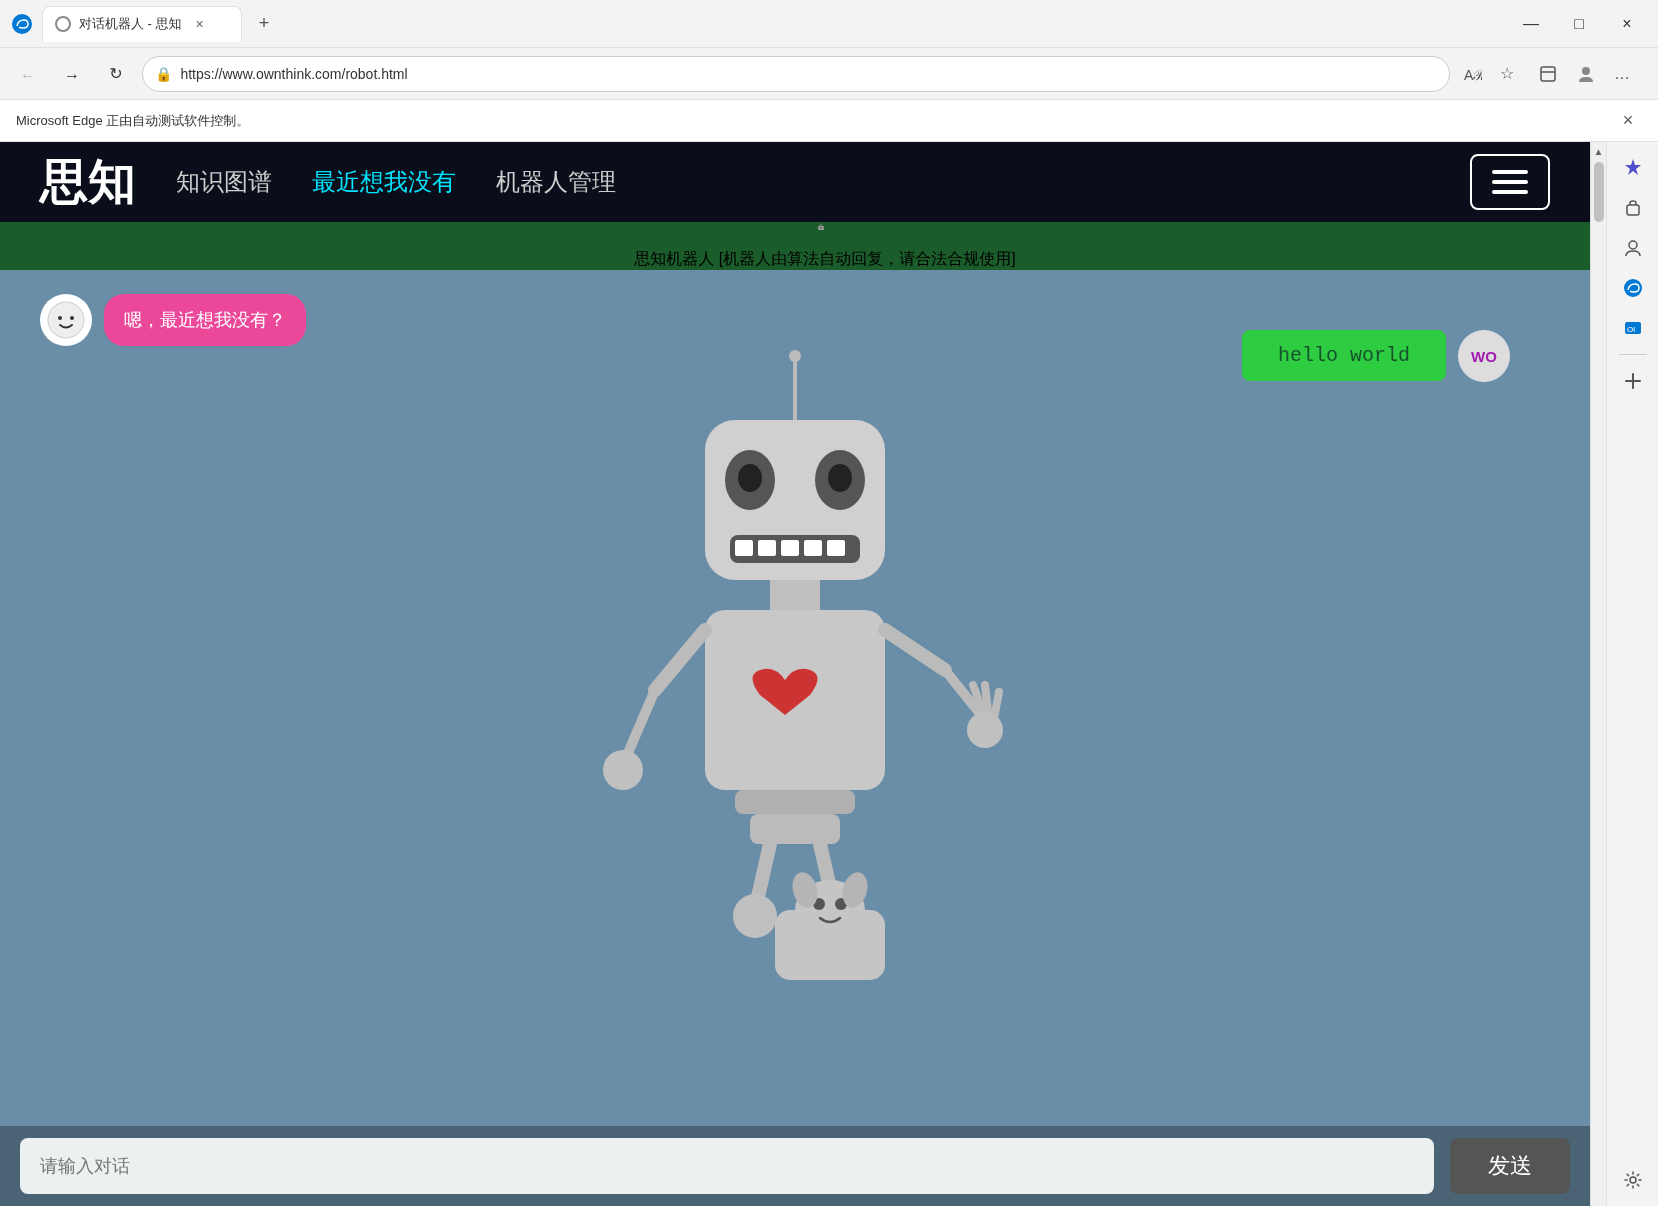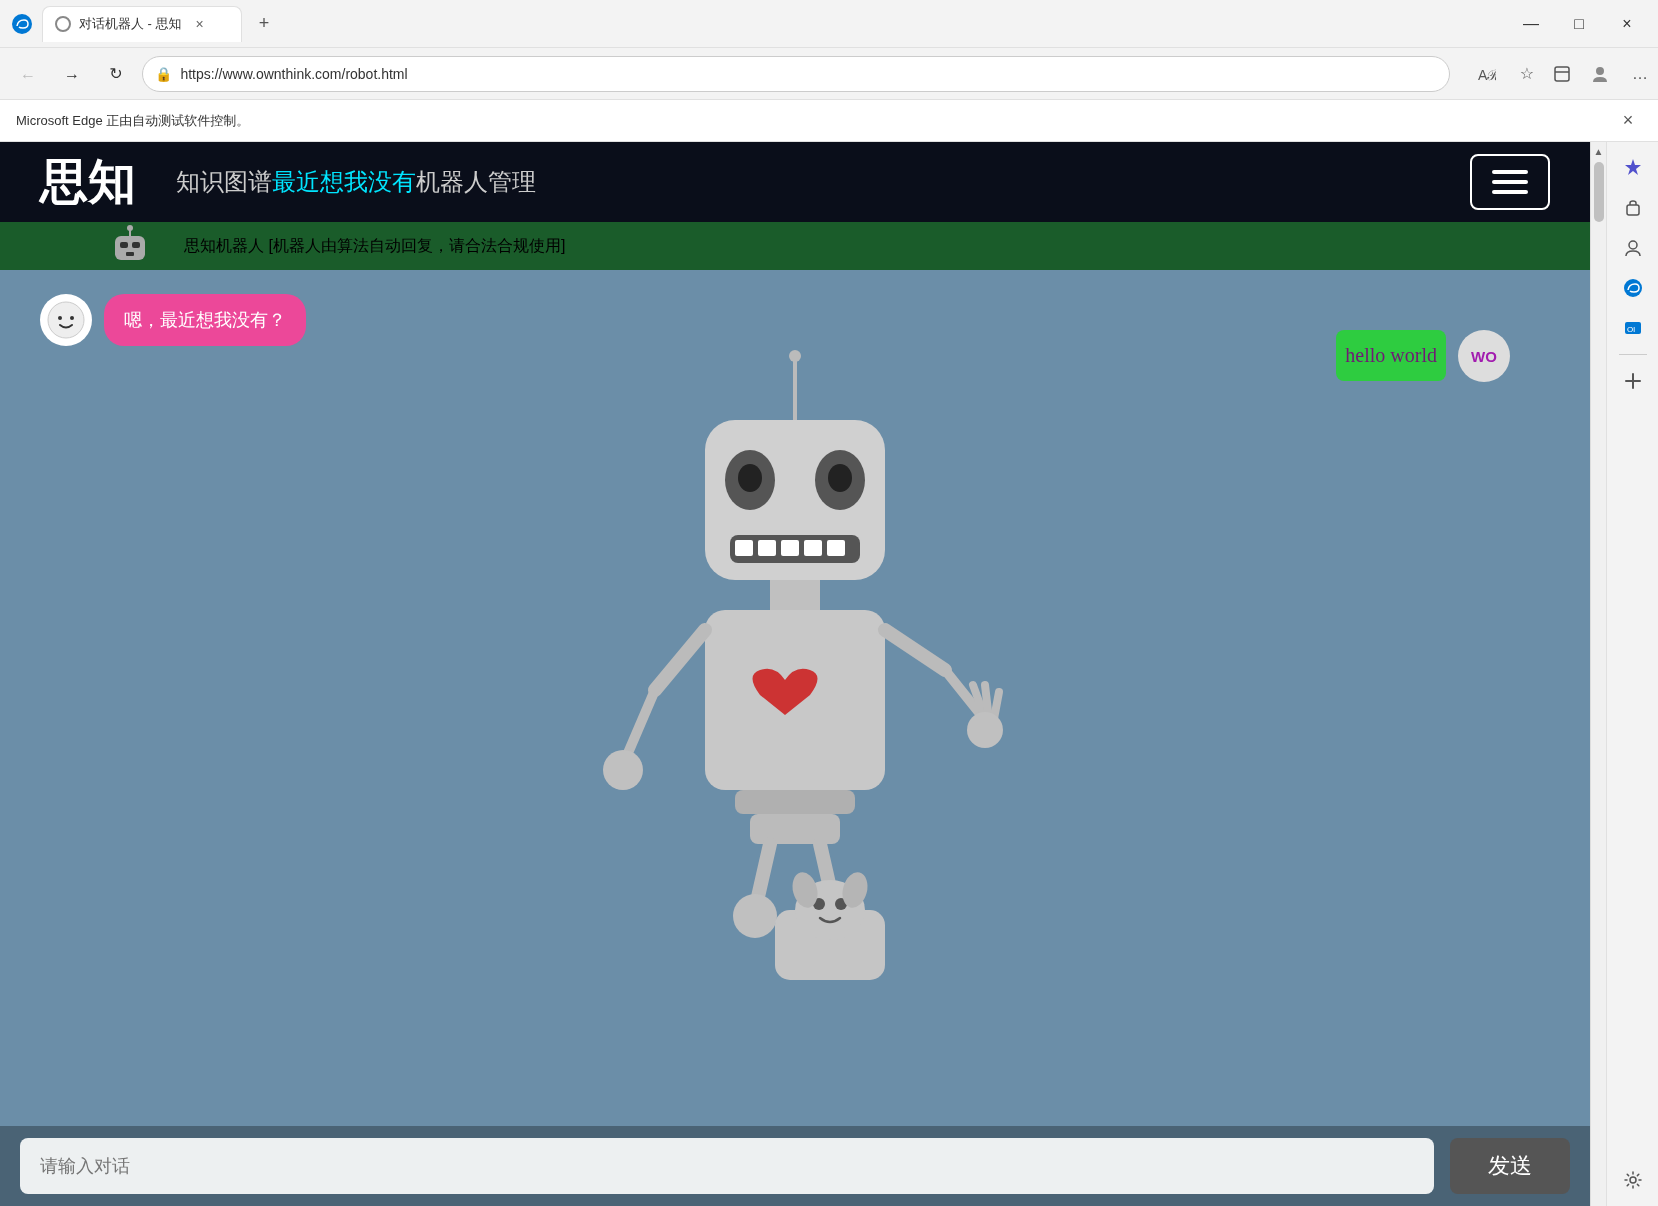--- a/index.html
+++ b/index.html
@@ -20,21 +20,21 @@
     .win-btn { width: 46px; height: 32px; display: flex; align-items: center; justify-content: center; cursor: pointer; font-size: 16px; color: #333; }
 
     
     .nav-bar { height: 52px; background: #f3f3f3; display: flex; align-items: center; padding: 0 10px; gap: 8px; border-bottom: 1px solid #e0e0e0; }
     .nav-btn { width: 36px; height: 36px; display: flex; align-items: center; justify-content: center; border-radius: 50%; cursor: pointer; color: #333; font-size: 16px; }
     .nav-btn.disabled { color: #bbb; cursor: default; }
     .address-bar-wrap { flex: 1; height: 36px; background: #fff; border: 1px solid #ccc; border-radius: 18px; display: flex; align-items: center; padding: 0 12px; gap: 8px; }
     .lock-icon { color: #555; font-size: 14px; }
     .address-text { flex: 1; font-size: 14px; color: #333; }
     .nav-tools { display: flex; gap: 4px; margin-left: 4px; }
-    .nav-tool-btn { width: 34px; height: 34px; display: flex; align-items: center; justify-content: flex-end; border-radius: 50%; cursor: pointer; color: #555; font-size: 16px; }
+    .nav-tool-btn { width: 34px; height: 34px; display: flex; align-items: center; justify-content: flex-start; border-radius: 50%; cursor: pointer; color: #555; font-size: 16px; }
 
     
     .automation-bar { height: 42px; background: #fff; border-bottom: 1px solid #e0e0e0; display: flex; align-items: center; padding: 0 16px; font-size: 13px; color: #333; }
     .automation-close { margin-left: auto; width: 28px; height: 28px; display: flex; align-items: center; justify-content: center; cursor: pointer; color: #555; font-size: 18px; border-radius: 4px; }
 
     
     .browser-body { display: flex; flex: 1; overflow: hidden; }
 
     
     .right-sidebar { width: 52px; background: #f3f3f3; border-left: 1px solid #e0e0e0; display: flex; flex-direction: column; align-items: center; padding: 8px 0; gap: 4px; }
@@ -45,43 +45,43 @@
     .scrollbar-area { width: 16px; background: #f0f0f0; border-left: 1px solid #ddd; display: flex; flex-direction: column; align-items: center; padding: 2px 0; }
     .scroll-up { width: 14px; height: 14px; display: flex; align-items: center; justify-content: center; font-size: 10px; color: #666; cursor: pointer; }
     .scroll-thumb { width: 10px; height: 60px; background: #c0c0c0; border-radius: 5px; margin: 4px 0; cursor: pointer; }
 
     
     .page-content { flex: 1; overflow: hidden; display: flex; flex-direction: column; }
 
     
     .site-header { background: #0a0e1a; height: 80px; display: flex; align-items: center; padding: 0 40px; gap: 40px; position: relative; }
     .site-logo { font-size: 48px; font-weight: 900; color: #fff; font-family: 'Microsoft YaHei', sans-serif; line-height: 1; }
-    .site-nav { display: flex; align-items: center; }
+    .site-nav { display: flex; gap: 40px; align-items: center; }
     .nav-item { font-size: 24px; color: #ccc; cursor: pointer; font-family: 'Microsoft YaHei', sans-serif; }
     .nav-item.active { color: #00e5ff; }
     .menu-btn { margin-left: auto; width: 80px; height: 56px; border: 2px solid #fff; border-radius: 8px; display: flex; align-items: center; justify-content: center; cursor: pointer; }
     .menu-lines { display: flex; flex-direction: column; gap: 6px; }
     .menu-line { width: 36px; height: 4px; background: #fff; border-radius: 2px; }
 
     
-    .sub-header { background: #1a5c2a; height: 48px; display: flex; align-items: center; padding: 0 40px 0 100px; gap: 16px; }
+    .sub-header { background: #1a5c2a; height: 48px; display: flex; align-items: center; padding: 0 40px 0 100px; gap: 16px; flex-direction: column; }
     .robot-icon-small { width: 60px; height: 60px; position: relative; top: 0; }
 
     
     .chat-area { flex: 1; background: #6b8ea8; position: relative; overflow: hidden; display: flex; flex-direction: column; }
     .chat-messages { flex: 1; padding: 24px 40px; position: relative; display: flex; flex-direction: column; gap: 16px; }
 
     
     .bot-message { display: flex; align-items: flex-start; gap: 12px; }
     .bot-avatar { width: 52px; height: 52px; background: #fff; border-radius: 50%; display: flex; align-items: center; justify-content: center; flex-shrink: 0; font-size: 24px; }
     .bot-bubble { background: #ec4899; color: #fff; padding: 14px 20px; border-radius: 20px; font-size: 18px; font-family: 'Microsoft YaHei', sans-serif; max-width: 400px; }
 
     
     .user-message { display: flex; align-items: flex-start; justify-content: flex-end; gap: 12px; position: absolute; right: 80px; top: 60px; }
-    .user-bubble { background: #2ecc40; color: #701a75; padding: 14px 9px; border-radius: 8px; font-size: 20px; font-family: Liberation Serif, serif; }
+    .user-bubble { background: #2ecc40; color: #14532d; padding: 14px 36px; border-radius: 8px; font-size: 20px; font-family: Liberation Mono, monospace; }
     .user-avatar { width: 52px; height: 52px; background: #ddd; border-radius: 50%; display: flex; align-items: center; justify-content: center; font-size: 15px; font-weight: bold; color: #a21caf; flex-shrink: 0; }
 
     
     .robot-illustration { position: absolute; left: 50%; top: 60px; transform: translateX(-50%); width: 500px; height: 680px; display: flex; align-items: center; justify-content: center; }
 
     
     .robot-svg { width: 460px; height: 660px; }
 
     
     .chat-input-area { height: 80px; background: rgba(0,0,0,0.3); display: flex; align-items: center; padding: 0 20px; gap: 16px; }

